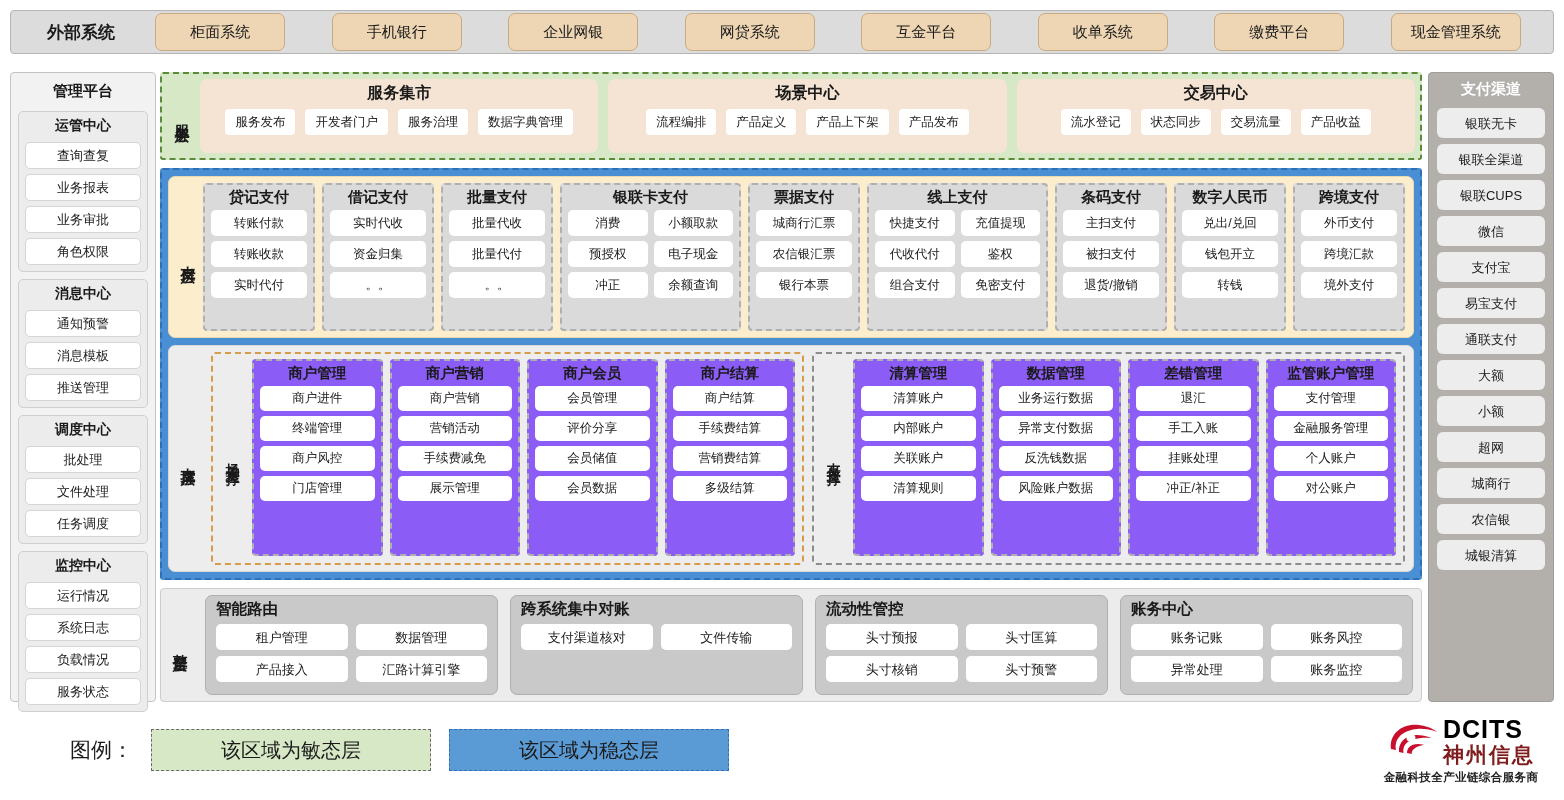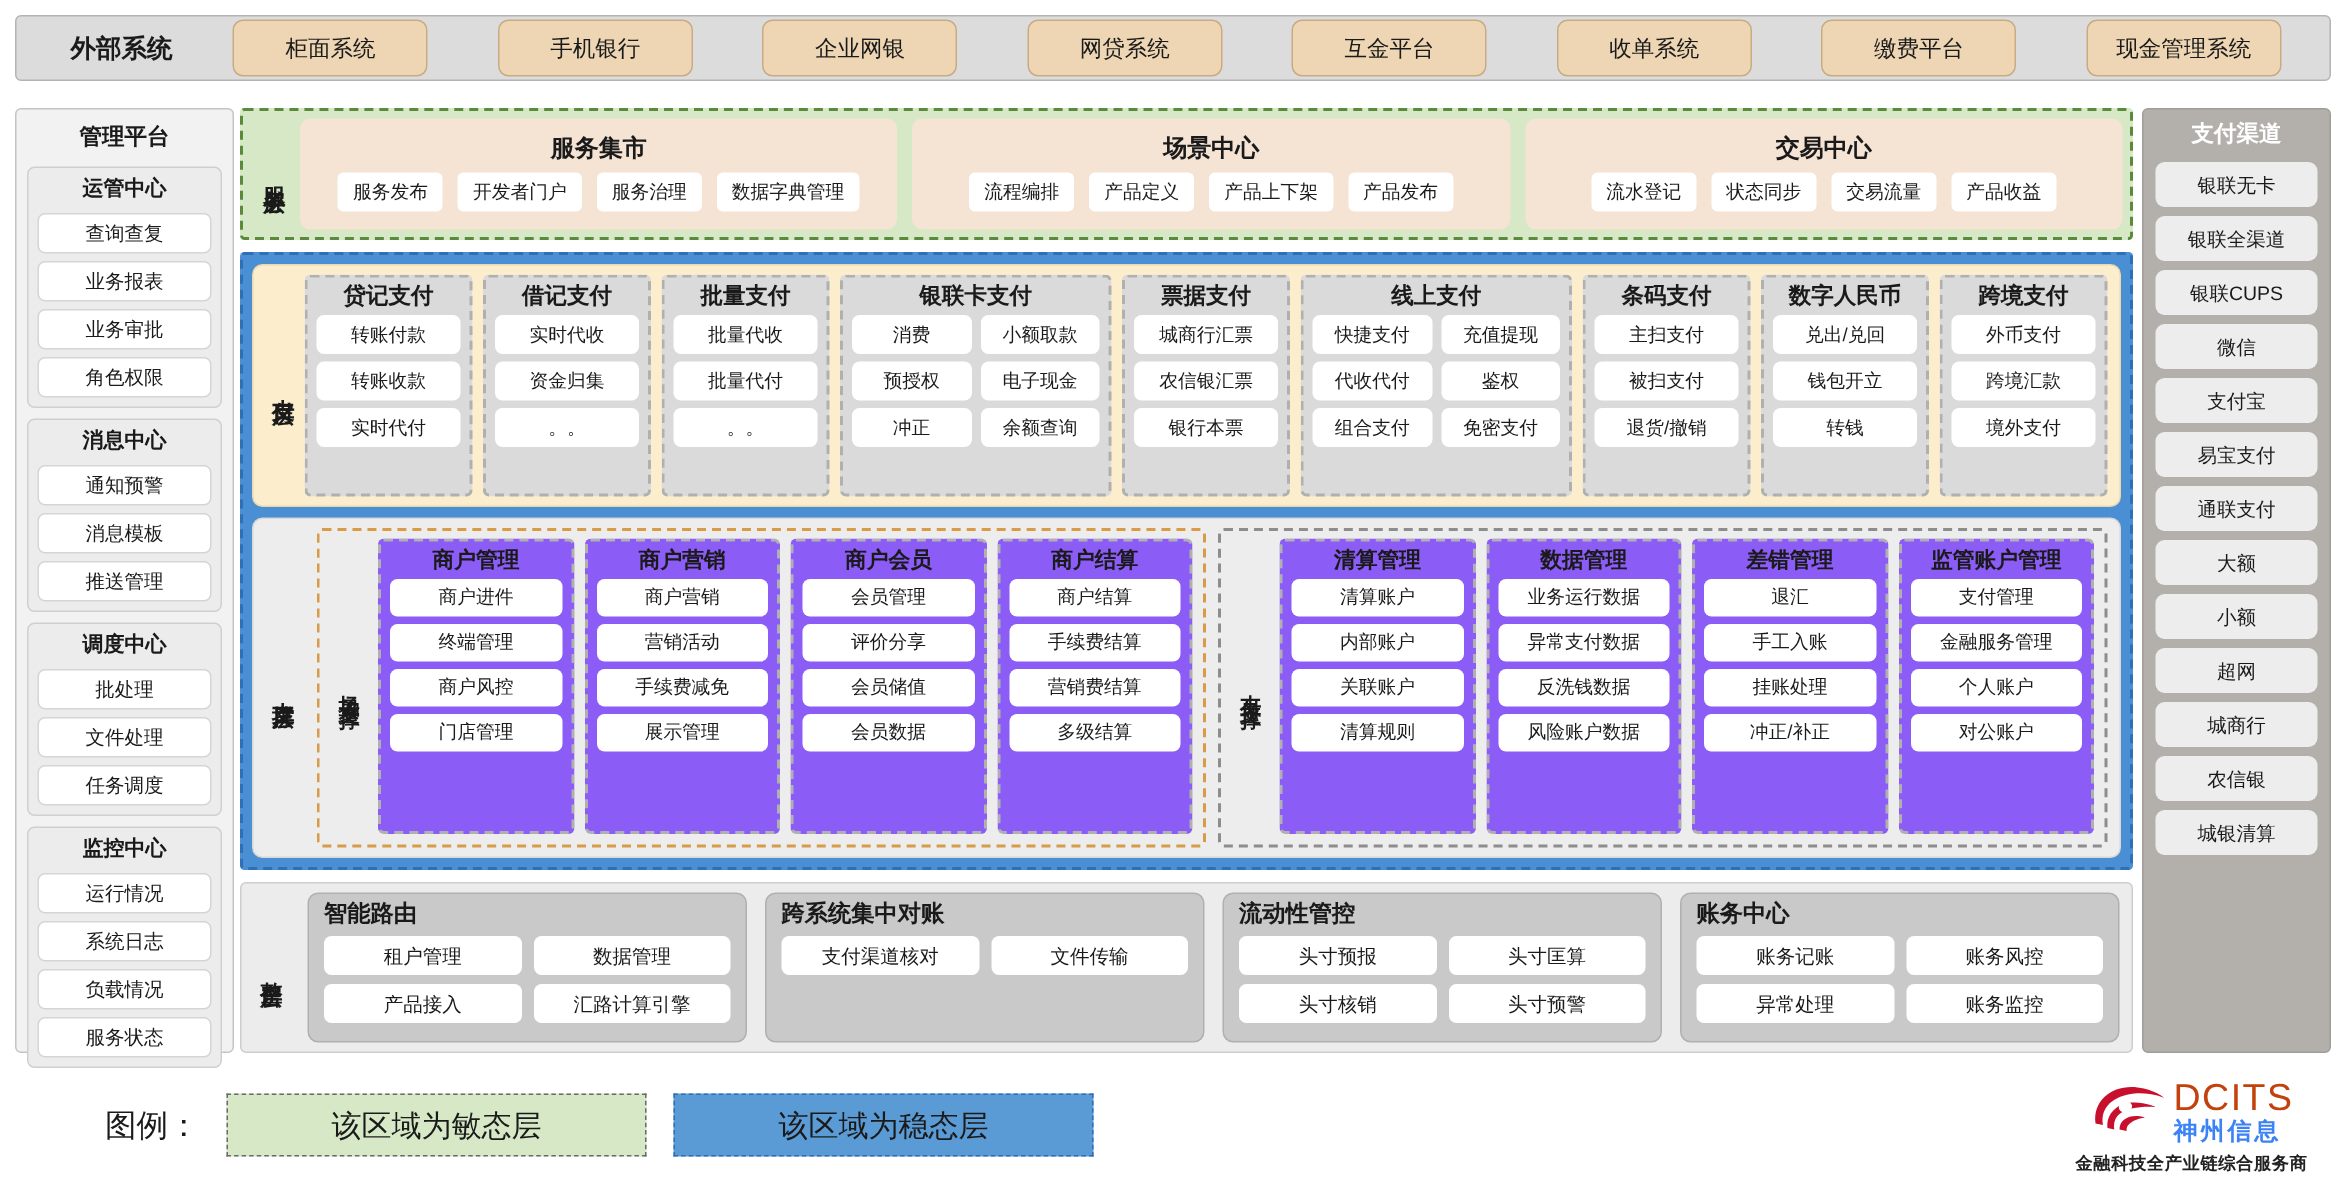--- a/index.html
+++ b/index.html
@@ -62,21 +62,21 @@
     display:flex; align-items:stretch; padding:5px;
   }
   .vlabel{
     flex:0 0 30px; display:flex; align-items:center; justify-content:center;
     font-size:15px; font-weight:bold; line-height:1.05;
     writing-mode:vertical-rl; text-orientation:upright; letter-spacing:2px;
   }
   .svc-groups{ flex:1; display:flex; gap:10px; padding-left:3px;}
   .svc-card{
     flex:1; background:#f5e4d4; border-radius:7px;
-    padding:4px 10px 6px; display:flex; flex-direction:column; align-items:center;justify-content:center;
+    padding:4px 10px 6px; display:flex; flex-direction:column; align-items:center;
   }
   .svc-card-title{ font-size:16px; font-weight:bold; margin-bottom:5px;}
   .svc-card-row{ display:flex; gap:10px; width:100%; justify-content:center;}
   .svc-chip{ height:26px; padding:0 10px; font-size:12.5px; border:none; border-radius:4px;}
 
   
   .stable{
     position:relative; margin-top:8px; width:1262px; height:412px;
     background:#4a8fd4; border:2px dashed #2f6fb5; border-radius:3px;
     padding:6px; display:flex; flex-direction:column; gap:7px;
@@ -161,22 +161,22 @@
   .legend-agile{ background:#d6e8c6; border:1px dashed #6a6a6a; min-width:280px;}
   .legend-stable{ background:#5b9bd5; border:1px dashed #2f6fb5; min-width:280px;}
 
   
   .logo{
     position:absolute; right:8px; bottom:6px; width:190px; height:86px;
     display:flex; flex-direction:column; align-items:center; justify-content:center;
   }
   .logo-top{ display:flex; align-items:center; gap:4px;}
   .logo-text{ display:flex; flex-direction:column; align-items:flex-start; line-height:1;}
-  .logo-dcits{ font-size:25px; font-weight:normal; color:#c2410c; letter-spacing:1px;}
-  .logo-cn{ font-size:16px; font-weight:bold; color:#3b82f6; letter-spacing:2px; margin-top:2px;}
+  .logo-dcits{ font-size:25px; font-weight:bold; color:#000000; letter-spacing:1px;}
+  .logo-cn{ font-size:21px; font-weight:bold; color:#7f1d1d; letter-spacing:2px; margin-top:2px;}
   .logo-tag{ font-size:11.5px; font-weight:bold; color:#222; margin-top:5px; letter-spacing:0.4px;}
 </style>
 </head>
 <body>
 
 <div class="ext-bar">
   <div class="ext-title">外部系统</div>
   <div class="ext-items" id="ext-items">
       <div class="ext-chip">柜面系统</div>
       <div class="ext-chip">手机银行</div>

